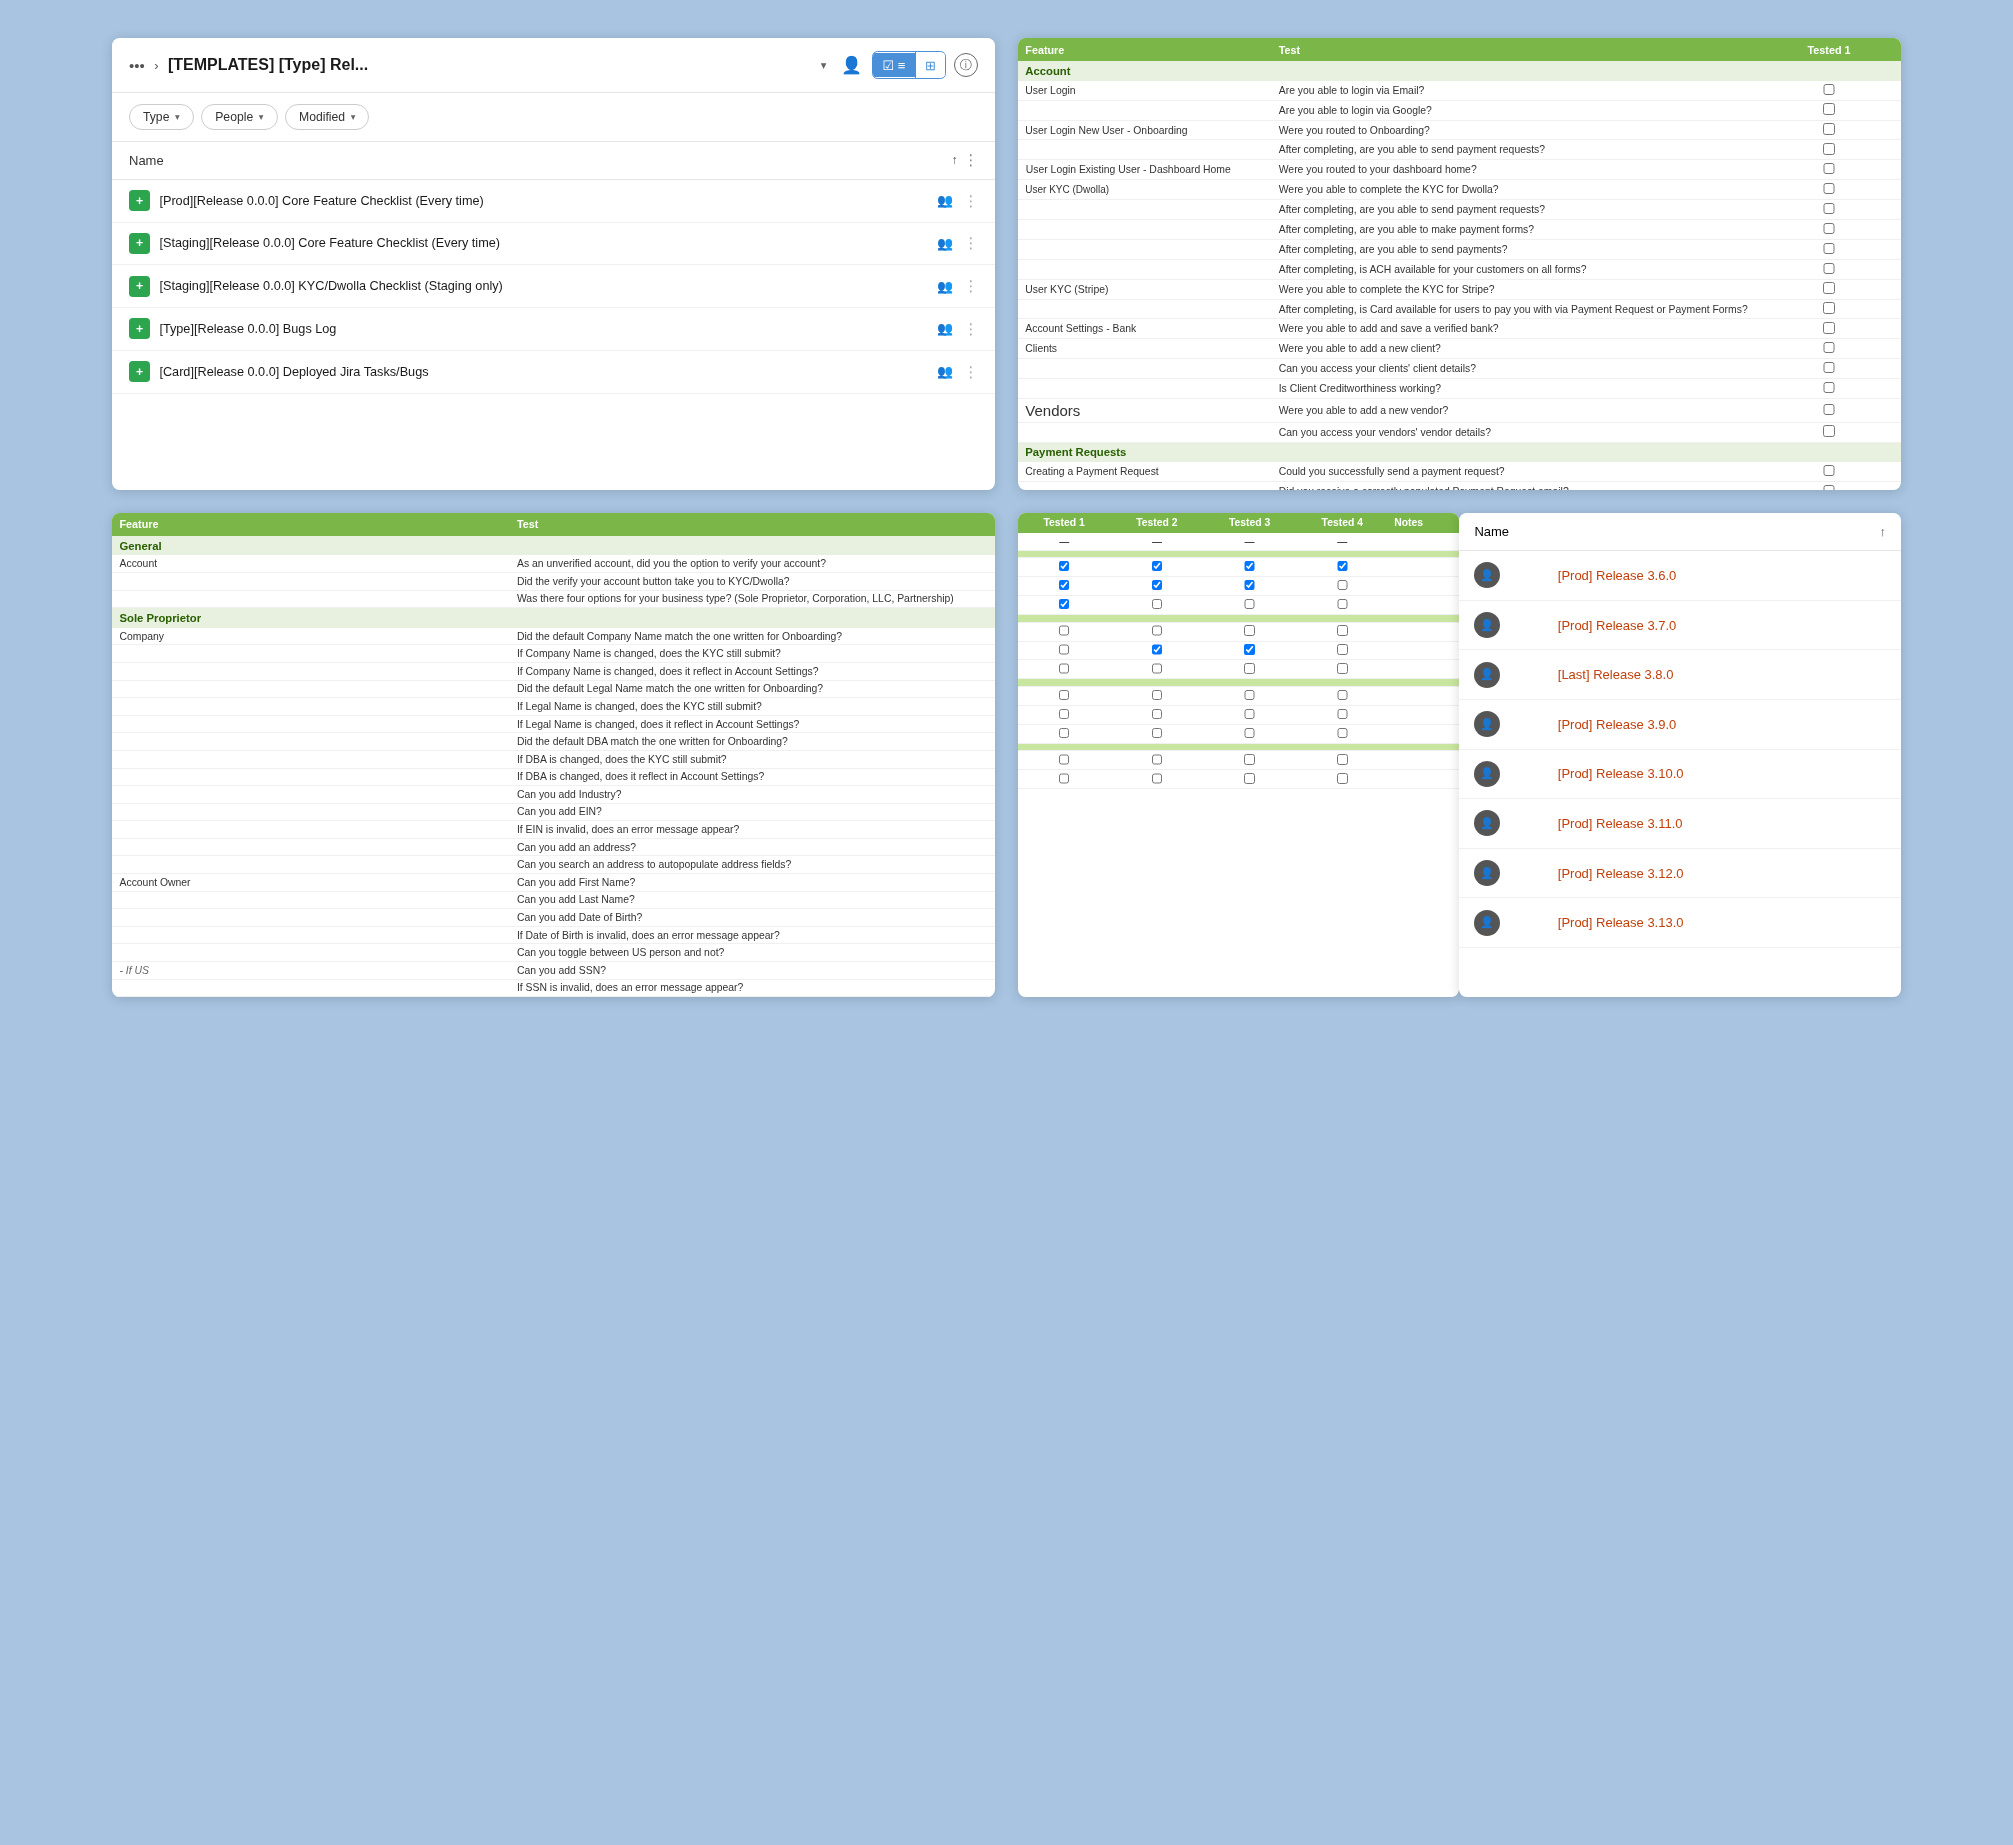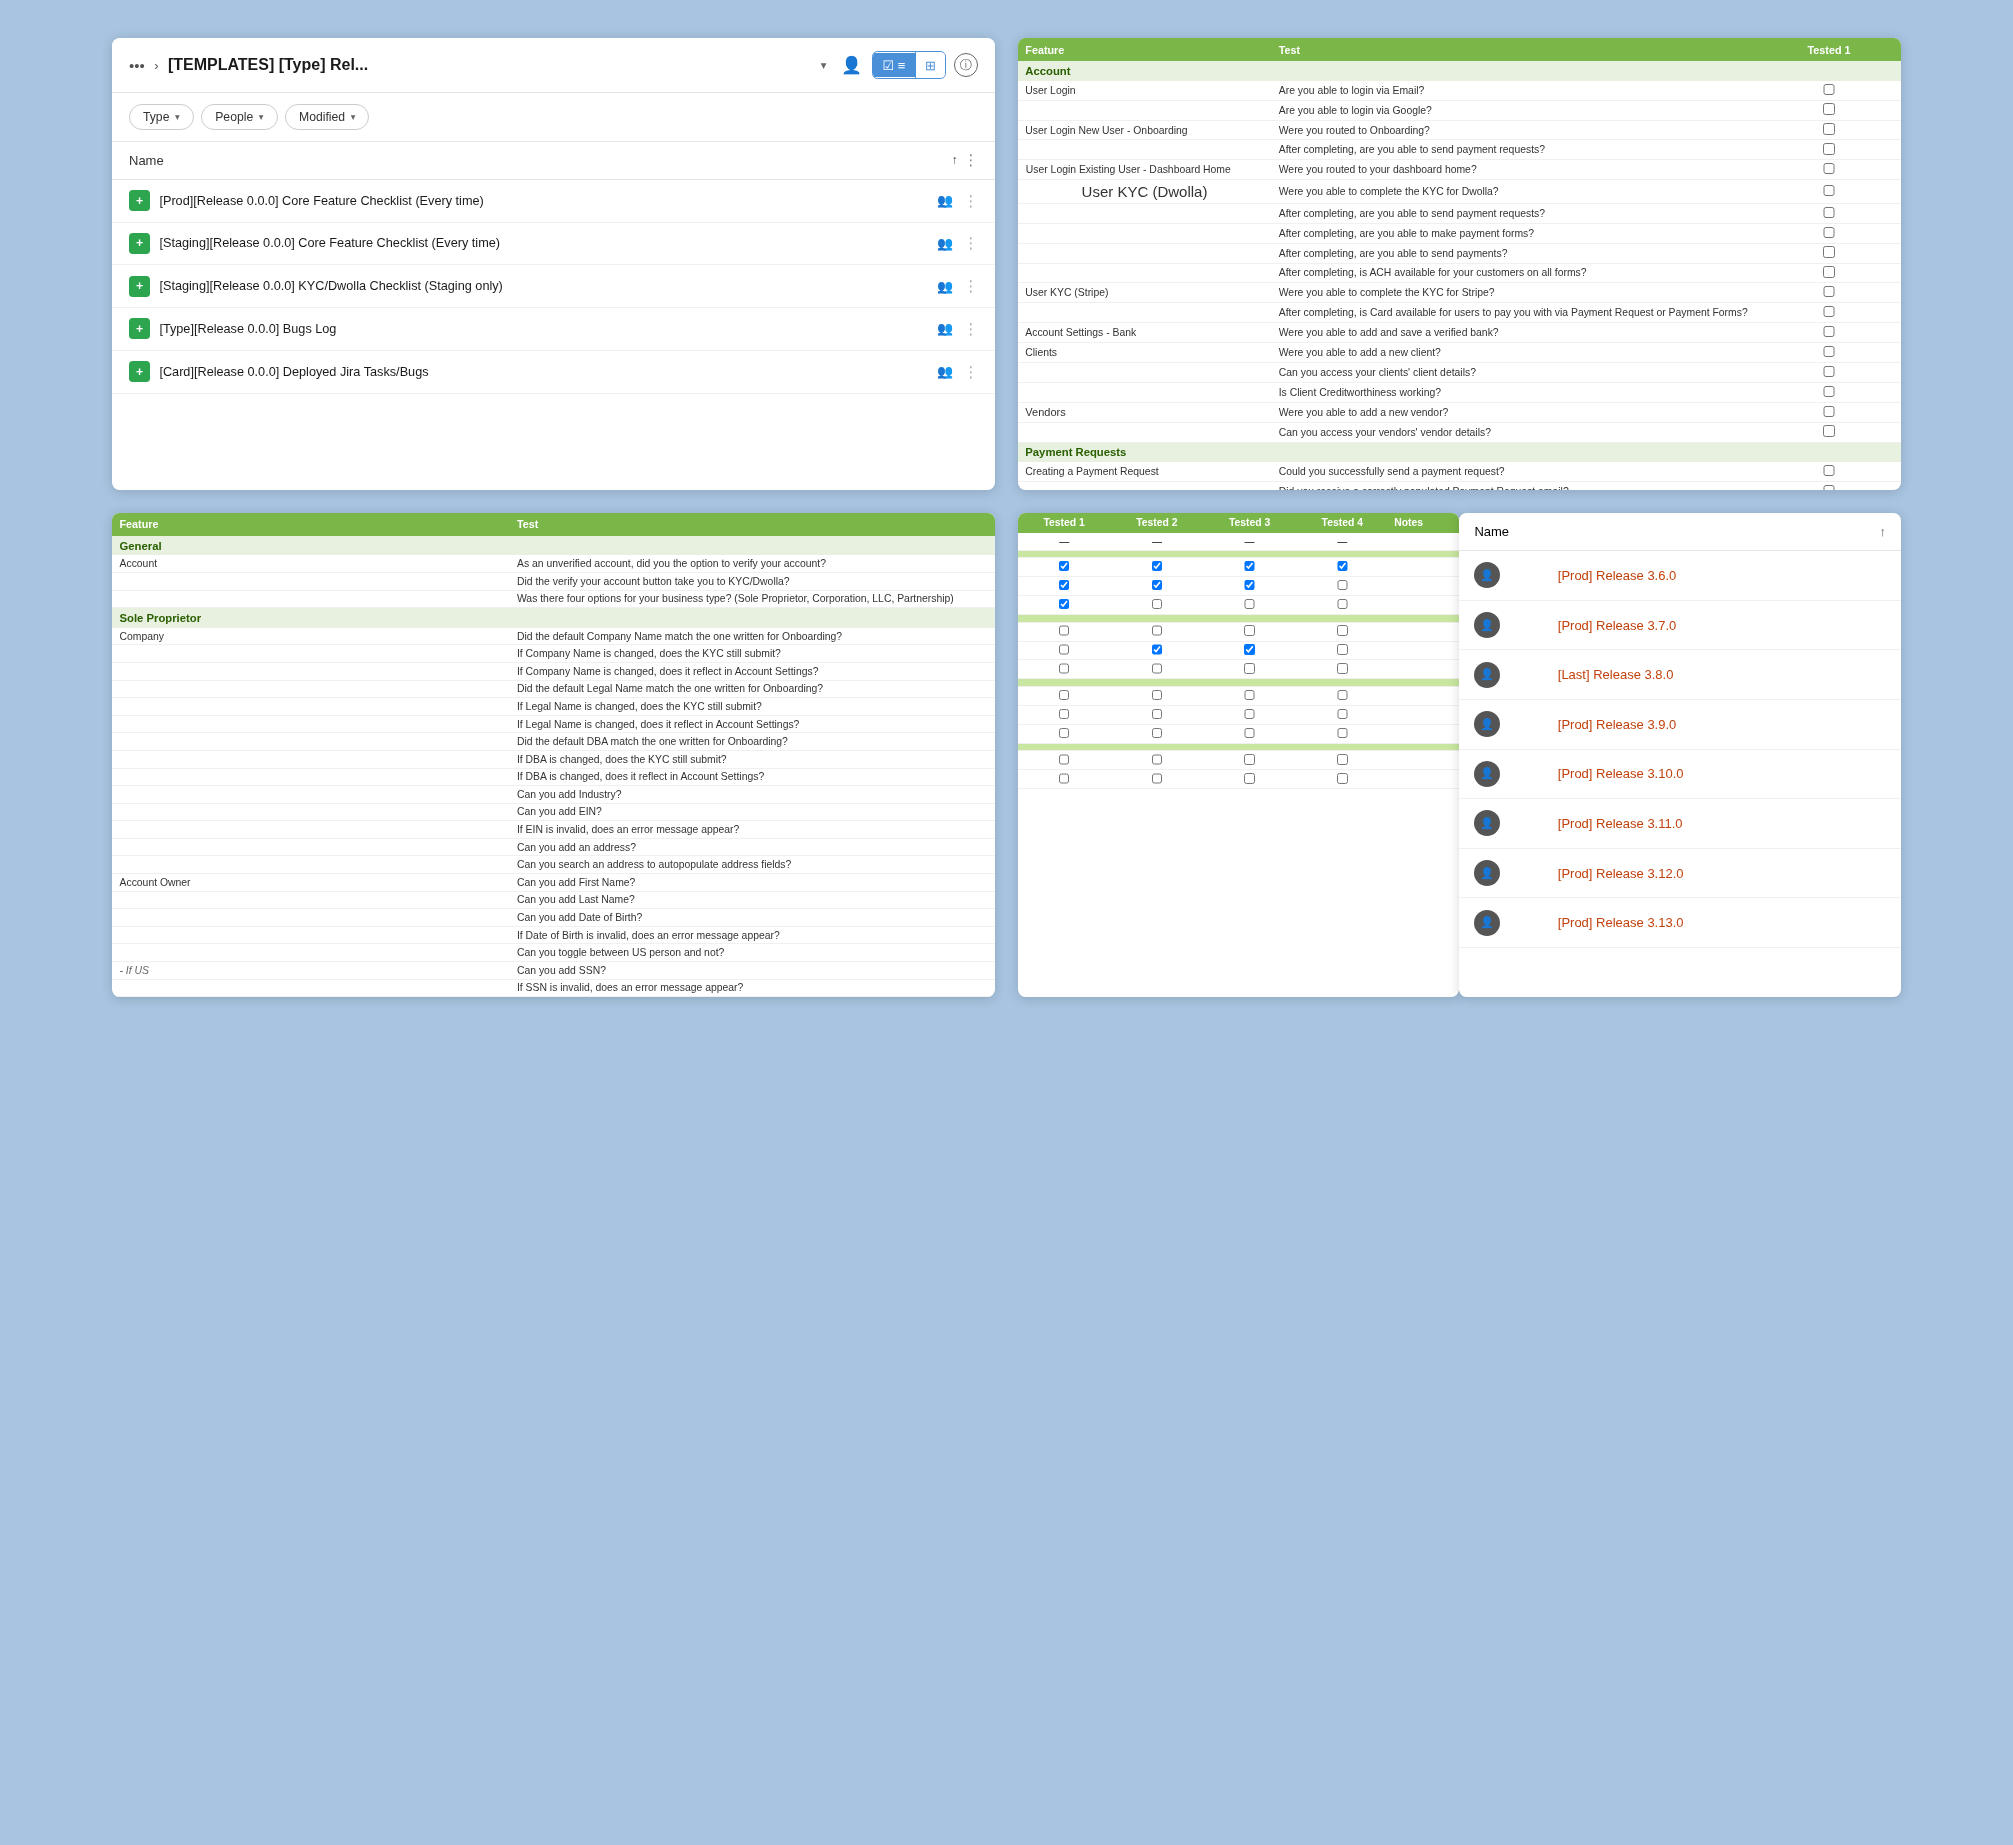--- a/index.html
+++ b/index.html
@@ -404,21 +404,21 @@
       <td style="width:132px;font-size:10.4px;"></td>
       <td>After completing, are you able to send payment requests?</td>
       <td class="checkbox-cell"><input type="checkbox" style=""></td>
     </tr>
             <tr>
       <td style="width:132px;font-size:10.4px;padding-left:8px;">User Login Existing User - Dashboard Home</td>
       <td>Were you routed to your dashboard home?</td>
       <td class="checkbox-cell"><input type="checkbox" style=""></td>
     </tr>
             <tr>
-      <td style="width:132px;font-size:15px;text-align:center;">User KYC (Dwolla)</td>
+      <td style="width:132px;font-size:10px;">User KYC (Dwolla)</td>
       <td>Were you able to complete the KYC for Dwolla?</td>
       <td class="checkbox-cell"><input type="checkbox" style=""></td>
     </tr>
             <tr>
       <td style="width:132px;font-size:10.4px;"></td>
       <td>After completing, are you able to send payment requests?</td>
       <td class="checkbox-cell"><input type="checkbox" style=""></td>
     </tr>
             <tr>
       <td style="width:132px;font-size:10.4px;"></td>
@@ -459,21 +459,21 @@
       <td style="width:132px;font-size:10.4px;"></td>
       <td>Can you access your clients' client details?</td>
       <td class="checkbox-cell"><input type="checkbox" style=""></td>
     </tr>
             <tr>
       <td style="width:132px;font-size:10.4px;"></td>
       <td>Is Client Creditworthiness working?</td>
       <td class="checkbox-cell"><input type="checkbox" style=""></td>
     </tr>
             <tr>
-      <td style="width:132px;font-size:11px;">Vendors</td>
+      <td style="width:132px;font-size:15px;">Vendors</td>
       <td>Were you able to add a new vendor?</td>
       <td class="checkbox-cell"><input type="checkbox" style=""></td>
     </tr>
             <tr>
       <td style="width:132px;font-size:10.4px;"></td>
       <td>Can you access your vendors' vendor details?</td>
       <td class="checkbox-cell"><input type="checkbox" style=""></td>
     </tr>
             <tr class="section-header-row">
               <td colspan="3">Payment Requests</td>

